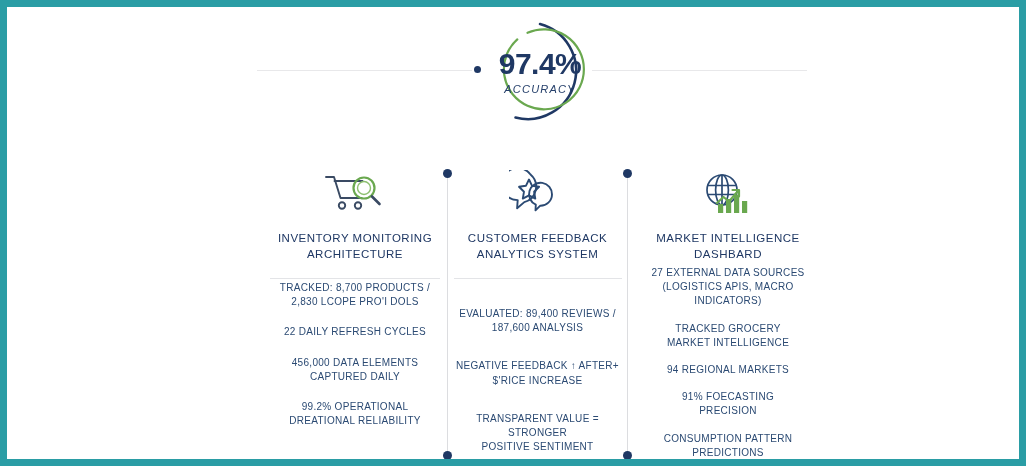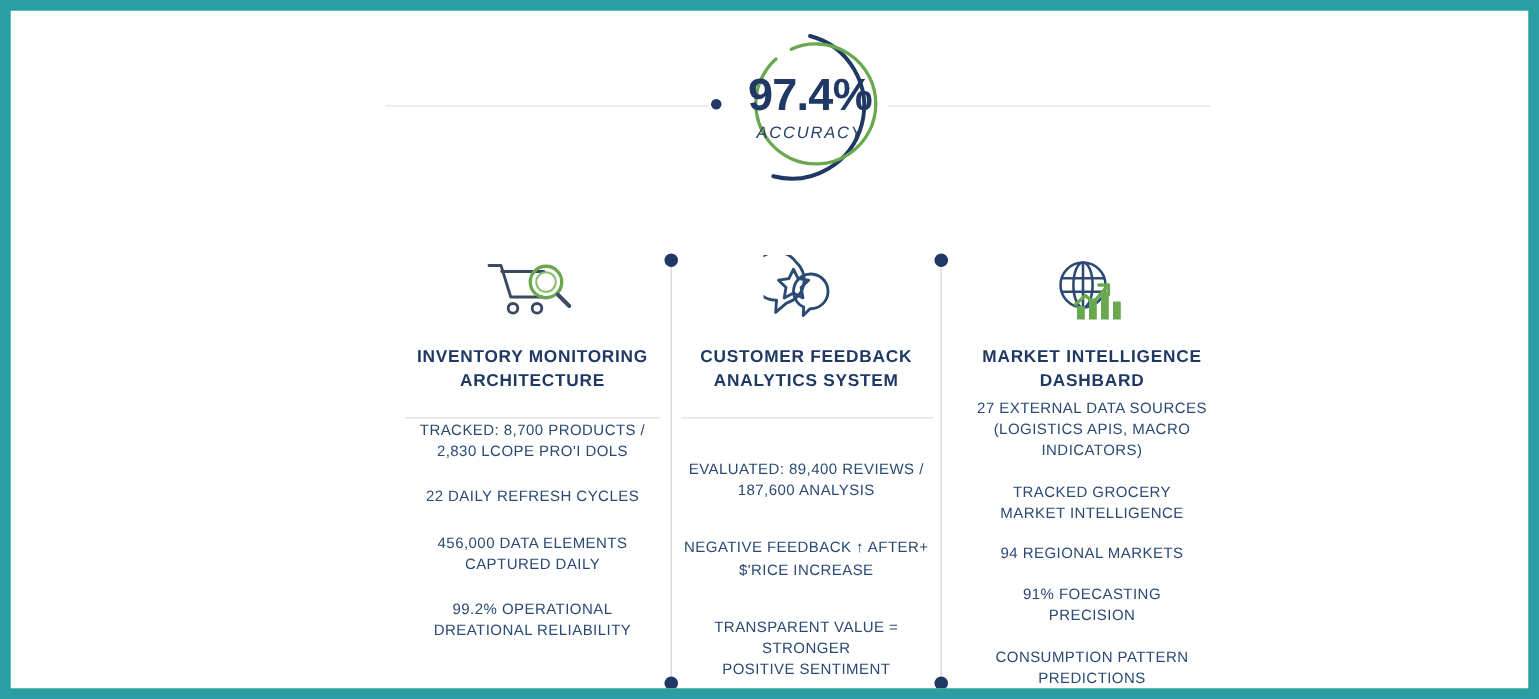--- a/index.html
+++ b/index.html
@@ -6,21 +6,21 @@
 
   html, body {
     width:1026px; height:466px;
     background:#ffffff;
     font-family:"Liberation Sans", sans-serif;
   }
 
   #frame {
     position:relative;
     width:1026px; height:466px;
-    background:#22c55e;
+    background:#6d28d9;
     border:7px solid #2a9da5;
     overflow:hidden;
   }
 
   #canvas {
     position:absolute;
     left:0; top:0;
     width:1012px; height:452px;
     background:#ffffff;
     overflow:hidden;
@@ -106,21 +106,21 @@
 
   .col-icon {
     height:58px;
     display:flex;
     align-items:center;
     justify-content:center;
   }
 
   .col-title {
     font-size:11.5px;
-    font-weight:bold;
+    font-weight:normal;
     color:#1f3864;
     letter-spacing:0.5px;
     line-height:1.35;
     margin-top:8px;
   }
 
   .col-rule {
     height:1px;
     background:#e3e4e7;
     margin:16px auto 0;

